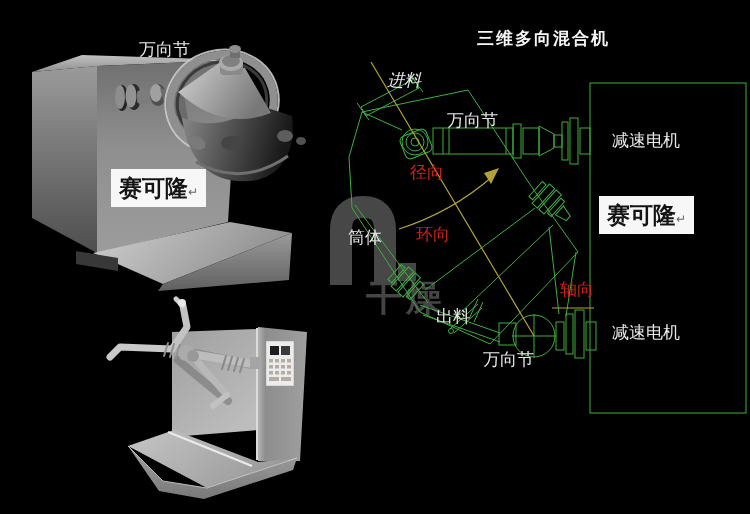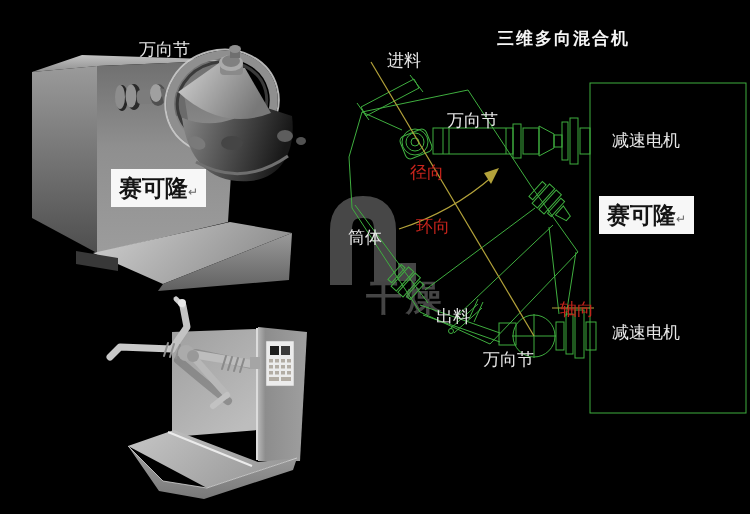--- a/index.html
+++ b/index.html
@@ -231,31 +231,31 @@
   </g>
 
   <g stroke="#b3a23a" fill="none" stroke-width="1.2">
     <line x1="371" y1="62" x2="534" y2="336"></line>
     <path d="M 399 229 Q 452 212 493 176"></path>
     <polygon points="499,168 484,173 491,184" fill="#b3a23a" stroke="none"></polygon>
     <line x1="552" y1="308" x2="594" y2="308"></line>
   </g>
 </svg>
 
-<div class="title" style="left:477px;top:27px;margin-left:20px;">三维多向混合机</div>
+<div class="title" style="left:477px;top:27px;">三维多向混合机</div>
 
 <div class="lbl" style="left:139px;top:41px;">万向节</div>
 
-<div class="lbl" style="left:387px;top:52px;">进料</div>
+<div class="lbl" style="left:387px;top:72px;font-style:italic;">进料</div>
 <div class="lbl" style="left:447px;top:112px;">万向节</div>
 <div class="lbl red" style="left:410px;top:164px;">径向</div>
 <div class="lbl" style="left:348px;top:229px;">筒体</div>
-<div class="lbl red" style="left:416px;top:218px;">环向</div>
+<div class="lbl red" style="left:416px;top:226px;">环向</div>
 <div class="lbl" style="left:436px;top:309px;font-family:Liberation Mono, monospace;">出料</div>
-<div class="lbl red" style="left:560px;top:301px;">轴向</div>
+<div class="lbl red" style="left:560px;top:281px;">轴向</div>
 <div class="lbl" style="left:483px;top:351px;">万向节</div>
 <div class="lbl" style="left:612px;top:132px;">减速电机</div>
 <div class="lbl" style="left:612px;top:324px;">减速电机</div>
 
 <div class="brand-box" style="left:111px;top:169px;width:95px;height:38px;">
   <span>赛可隆</span><span class="ret">↵</span>
 </div>
 <div class="brand-box" style="left:599px;top:196px;width:95px;height:38px;">
   <span>赛可隆</span><span class="ret">↵</span>
 </div>

